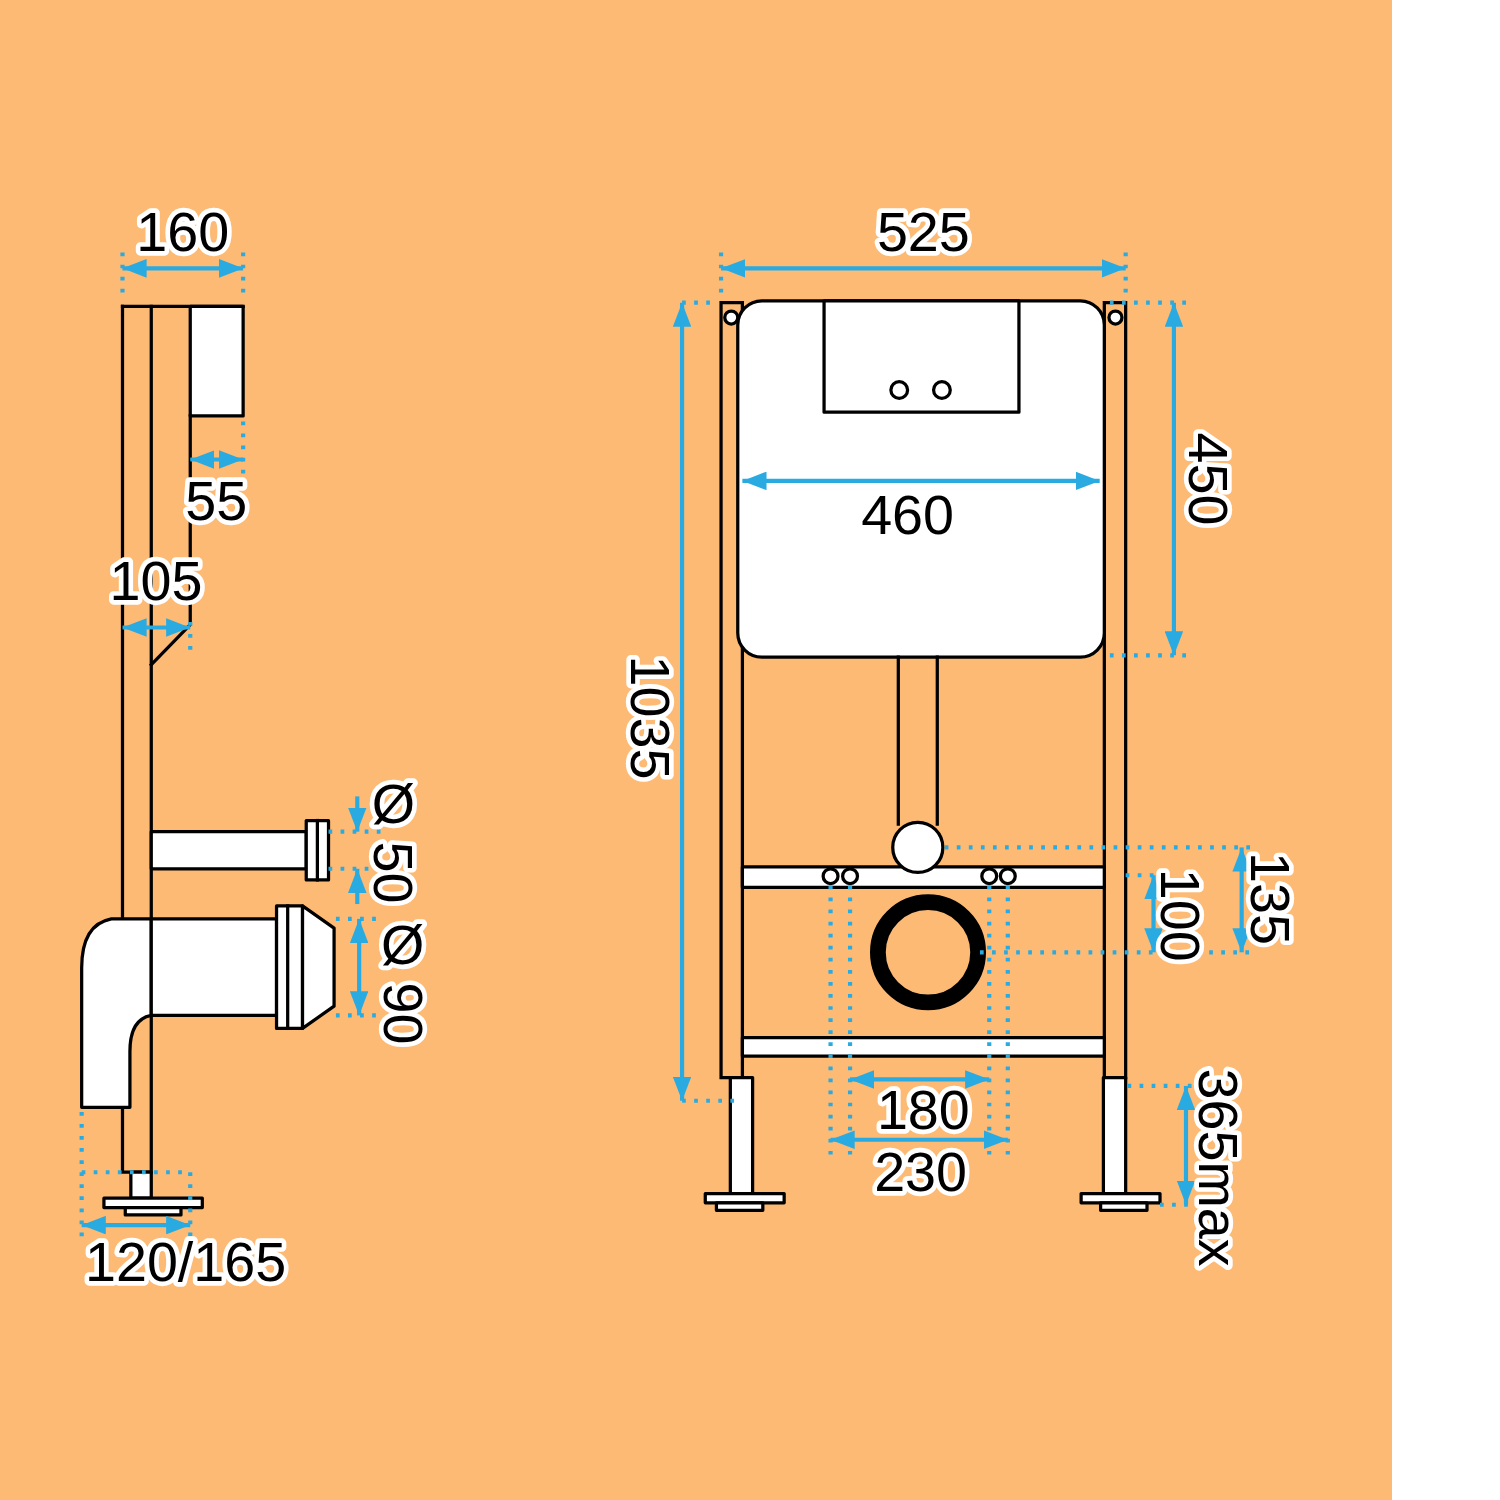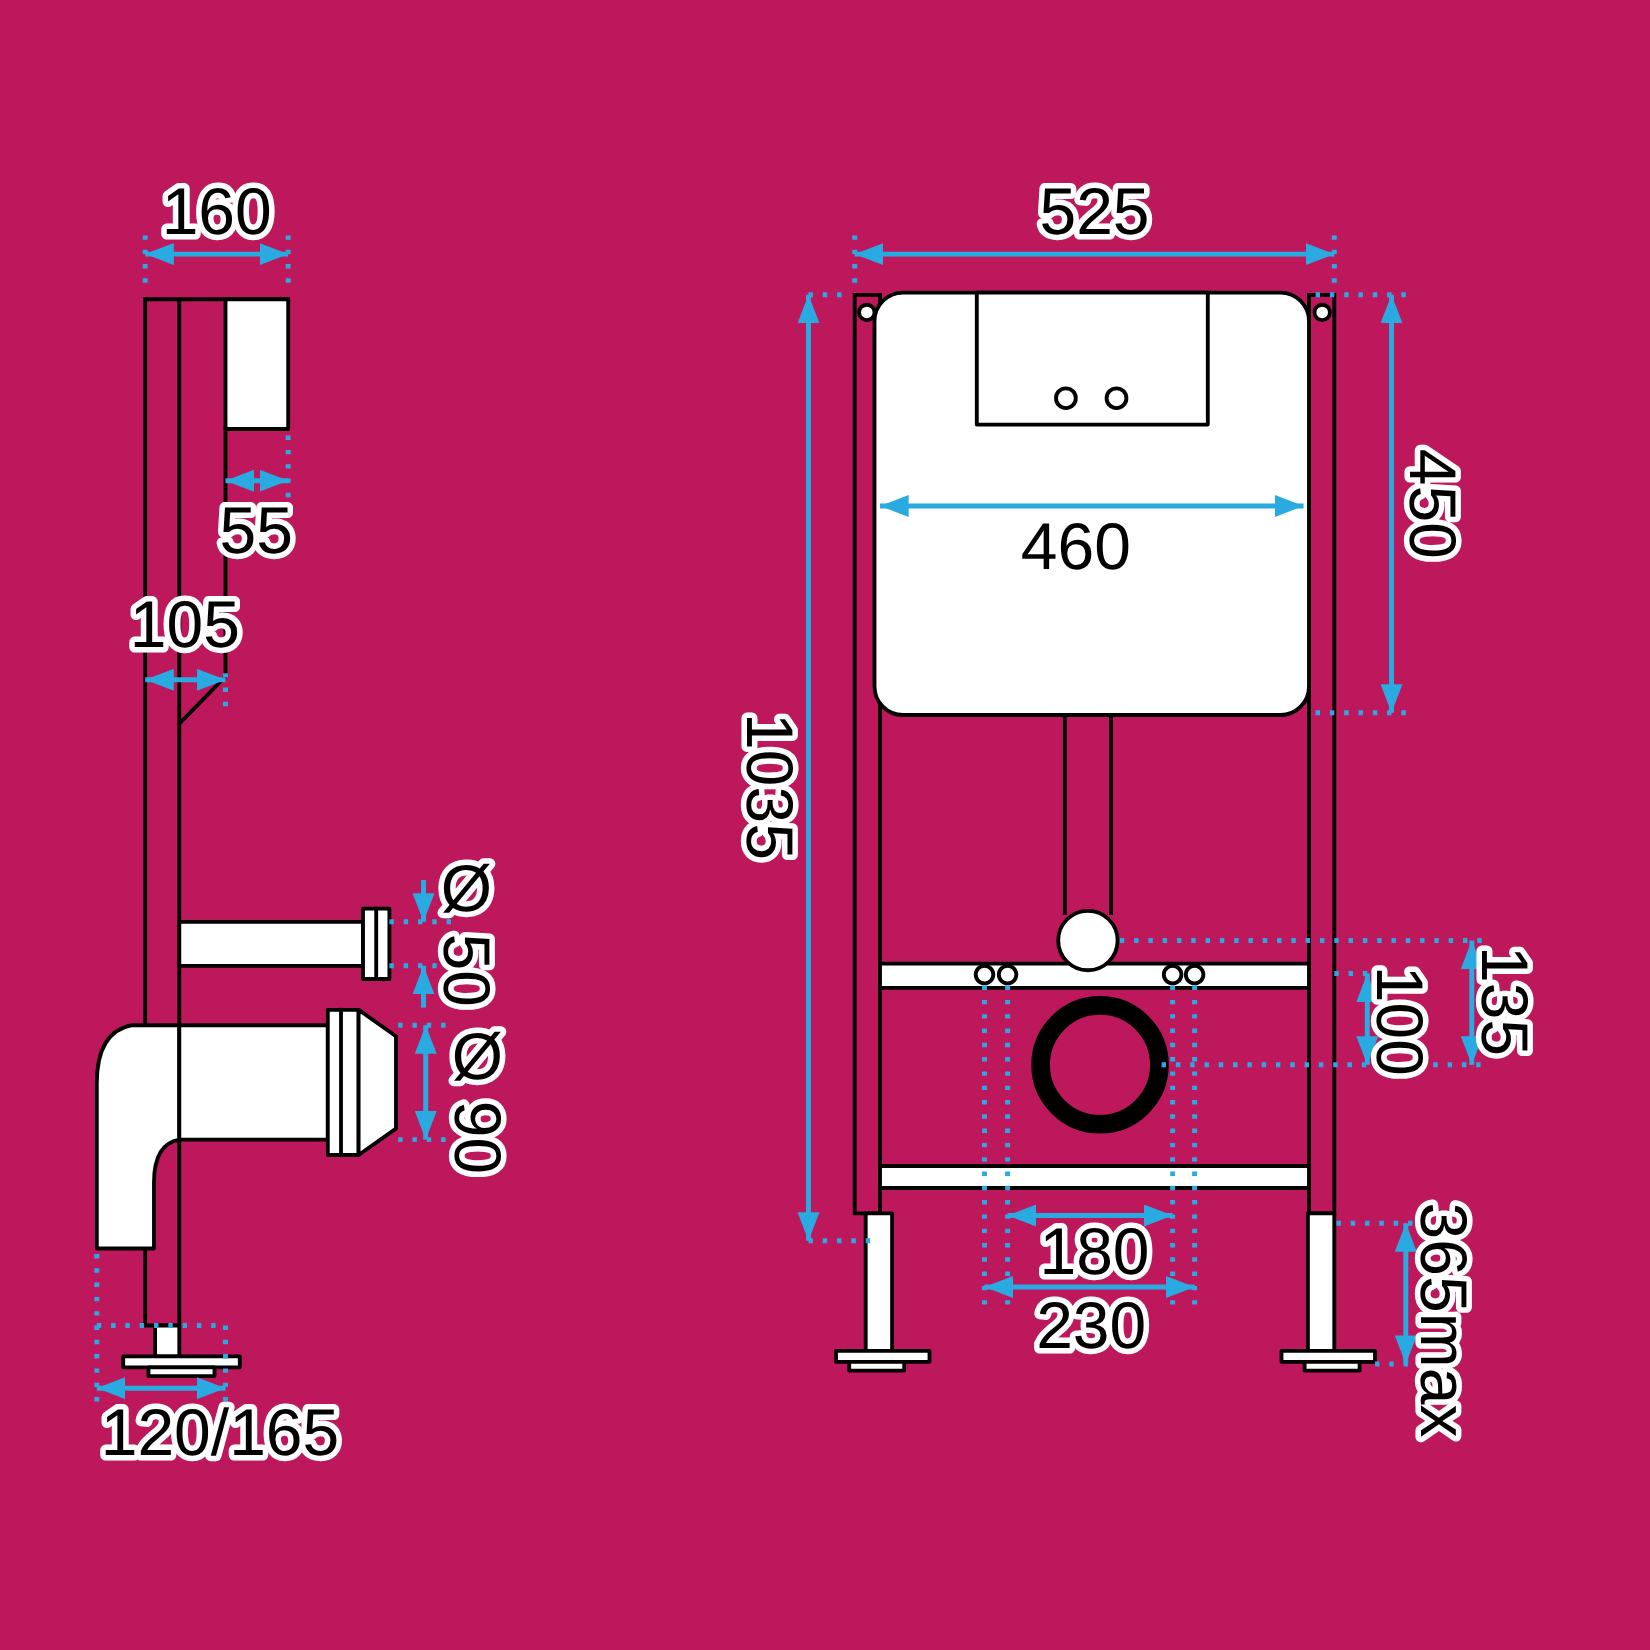--- a/index.html
+++ b/index.html
@@ -1,16 +1,16 @@
 <!DOCTYPE html>
 <html><head>
 <meta charset="utf-8">
 <style>
   html,body{margin:0;padding:0;background:#ffffff;}
-  .canvas{position:relative;width:1500px;height:1500px;background:#be185d;overflow:hidden;}
+  .canvas{position:relative;width:1392px;height:1500px;background:#fdba74;overflow:hidden;}
   svg{display:block;width:100%;height:100%;}
   .blk{fill:none;stroke:#000000;stroke-width:3.5;stroke-linejoin:round;stroke-linecap:square;}
   .blkf{fill:#ffffff;stroke:#000000;stroke-width:3.5;stroke-linejoin:round;}
   .ring{fill:none;stroke:#000000;stroke-width:17;}
   .dimline{fill:none;stroke:#29ABE2;stroke-width:4.5;}
   .dotted{fill:none;stroke:#29ABE2;stroke-width:4.5;stroke-dasharray:4 9;}
   text.dim{
     font-family:"Liberation Sans","DejaVu Sans",sans-serif;
     font-size:60px;fill:#000000;
     text-anchor:middle;dominant-baseline:central;

